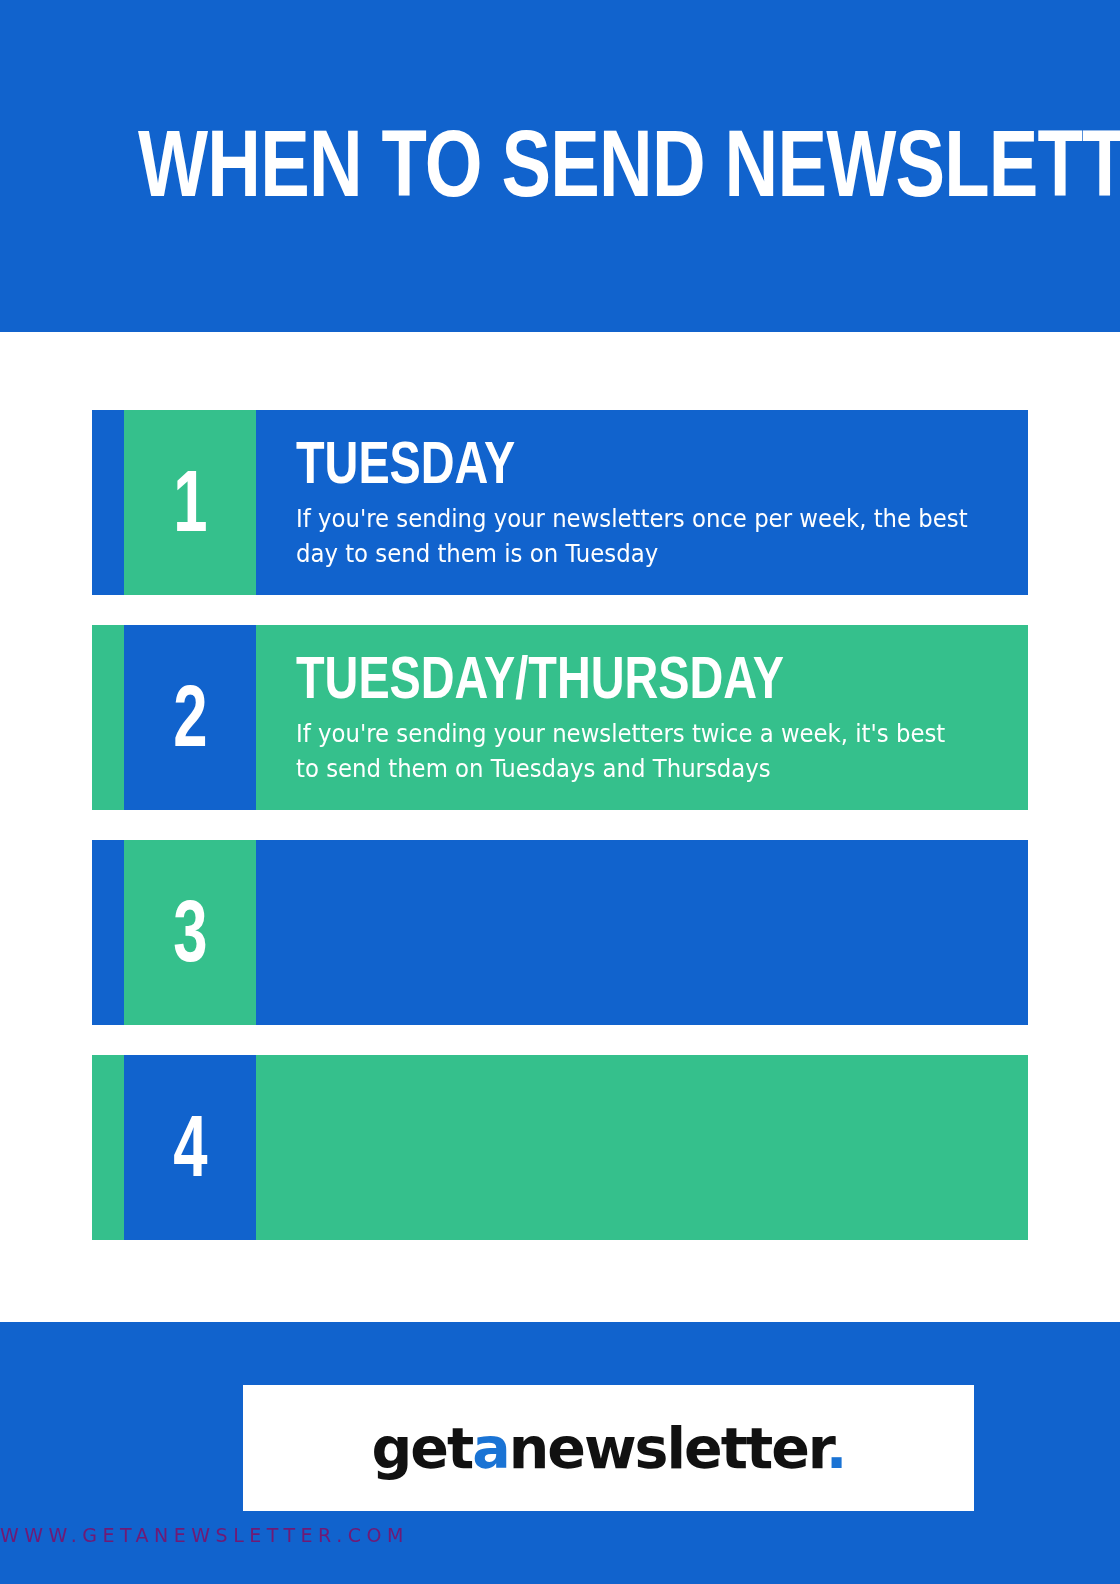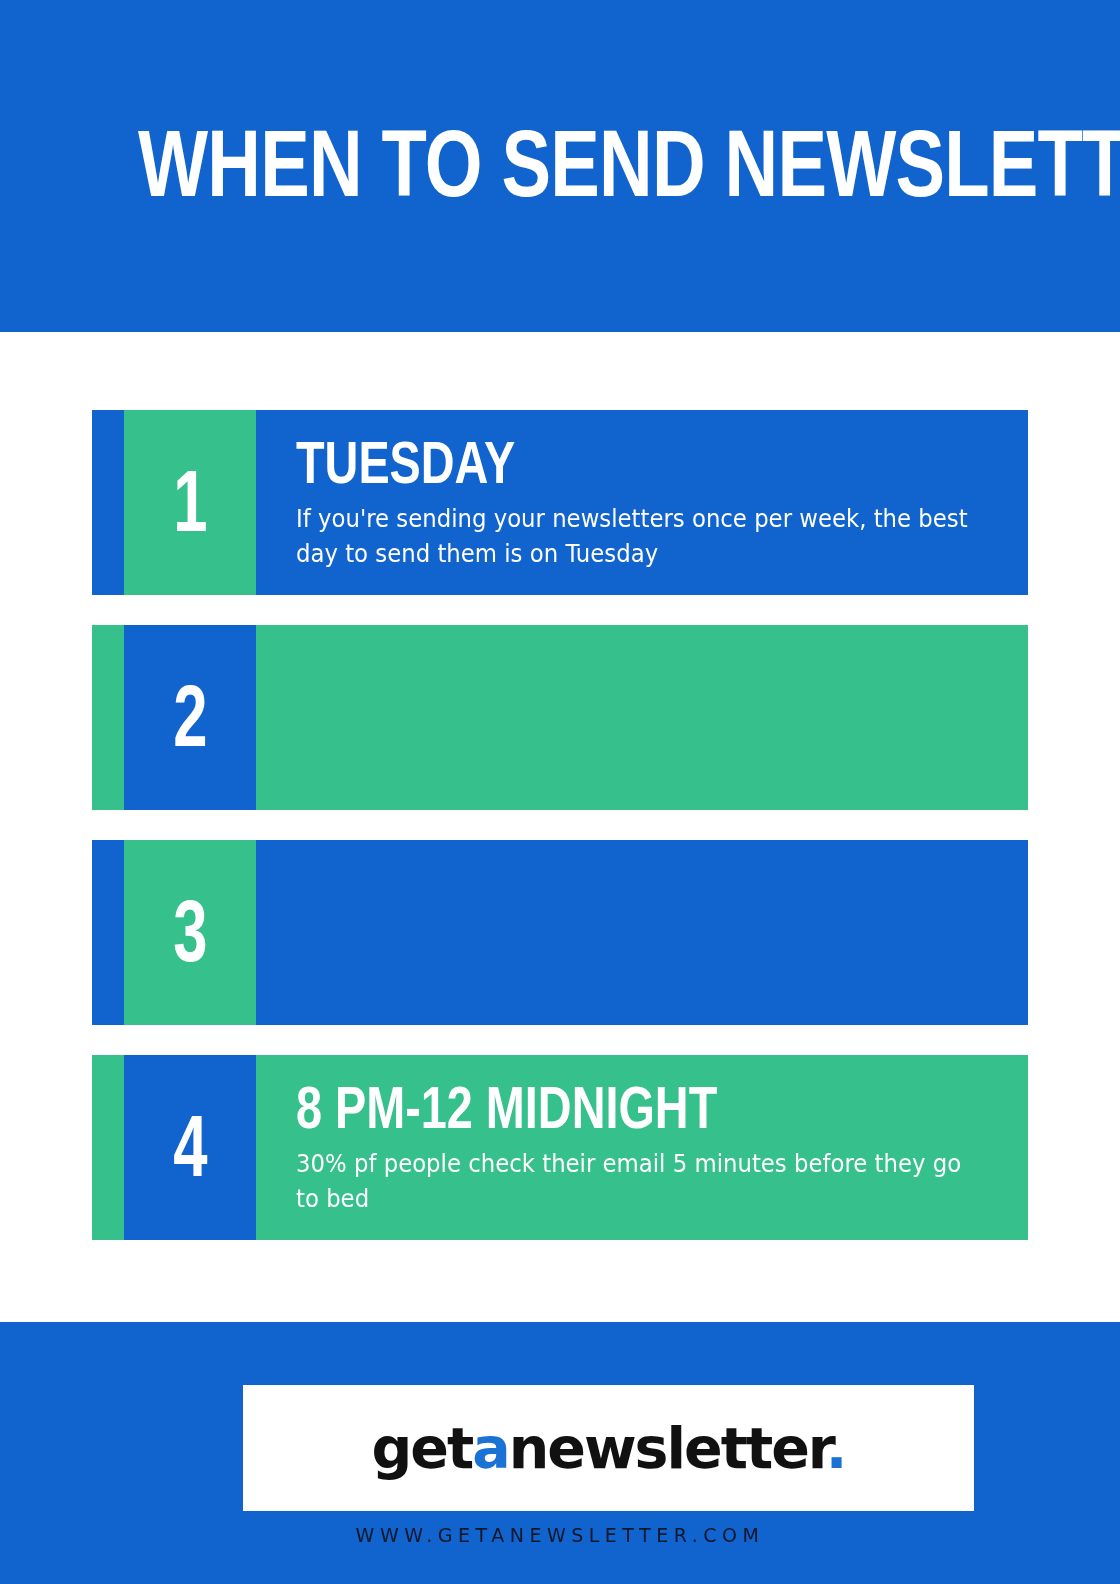--- a/index.html
+++ b/index.html
@@ -149,25 +149,25 @@
     white-space: nowrap;
   }
 
   .logo-accent { color: #1a73d4; }
 
   .footer-url {
     position: absolute;
     left: 0;
     top: 1524px;
     width: 1120px;
-    text-align: center;
+    text-align: left;
     font-family: "DejaVu Sans", sans-serif;
     font-size: 19px;
     font-weight: 400;
-    color: #0f172a;
+    color: #701a75;
     letter-spacing: 5.5px;
   }
 </style>
 </head>
 <body>
 
 <div class="header-band">
   <div class="page-title">WHEN TO SEND NEWSLETTERS?</div>
 </div>
 
@@ -180,35 +180,35 @@
     <div class="row-body">
       <div class="row-heading">TUESDAY</div>
       <div class="row-desc">If you're sending your newsletters once per week, the best day to send them is on Tuesday</div>
     </div>
   </div>
 
   <div class="row row-green">
     <div class="row-number-col">
       <span class="row-number">2</span>
     </div>
+    <div class="row-body">
+      <div class="row-heading">TUESDAY/THURSDAY</div>
+      <div class="row-desc">If you're sending your newsletters twice a week, it's best to send them on Tuesdays and Thursdays</div>
+    </div>
   </div>
 
   <div class="row row-blue">
     <div class="row-number-col">
       <span class="row-number">3</span>
     </div>
   </div>
 
   <div class="row row-green">
     <div class="row-number-col">
       <span class="row-number">4</span>
-    </div>
-    <div class="row-body">
-      <div class="row-heading">8 PM-12 MIDNIGHT</div>
-      <div class="row-desc">30% pf people check their email 5 minutes before they go to bed</div>
     </div>
   </div>
 
 </div>
 
 <div class="footer-band"></div>
 
 <div class="logo-box">
   <div class="logo-text"><span>get</span><span class="logo-accent">a</span><span>newsletter</span><span class="logo-accent">.</span></div>
 </div>

